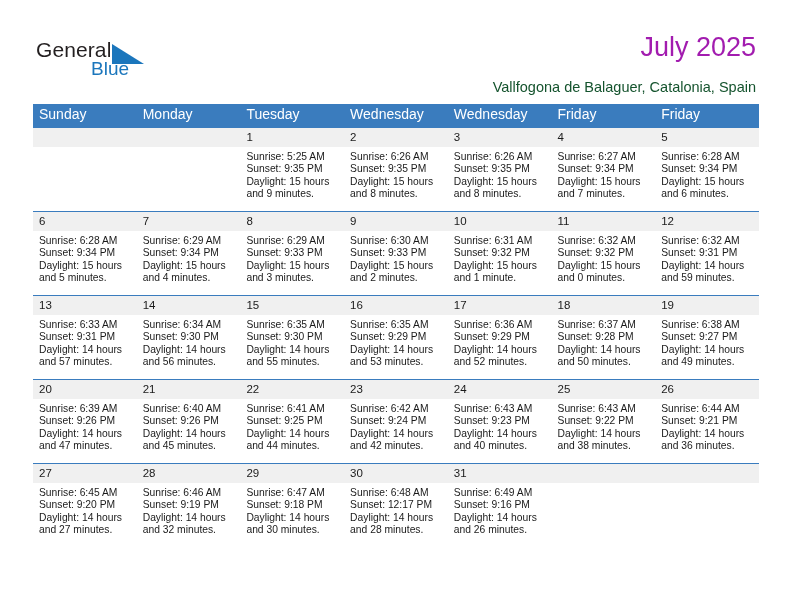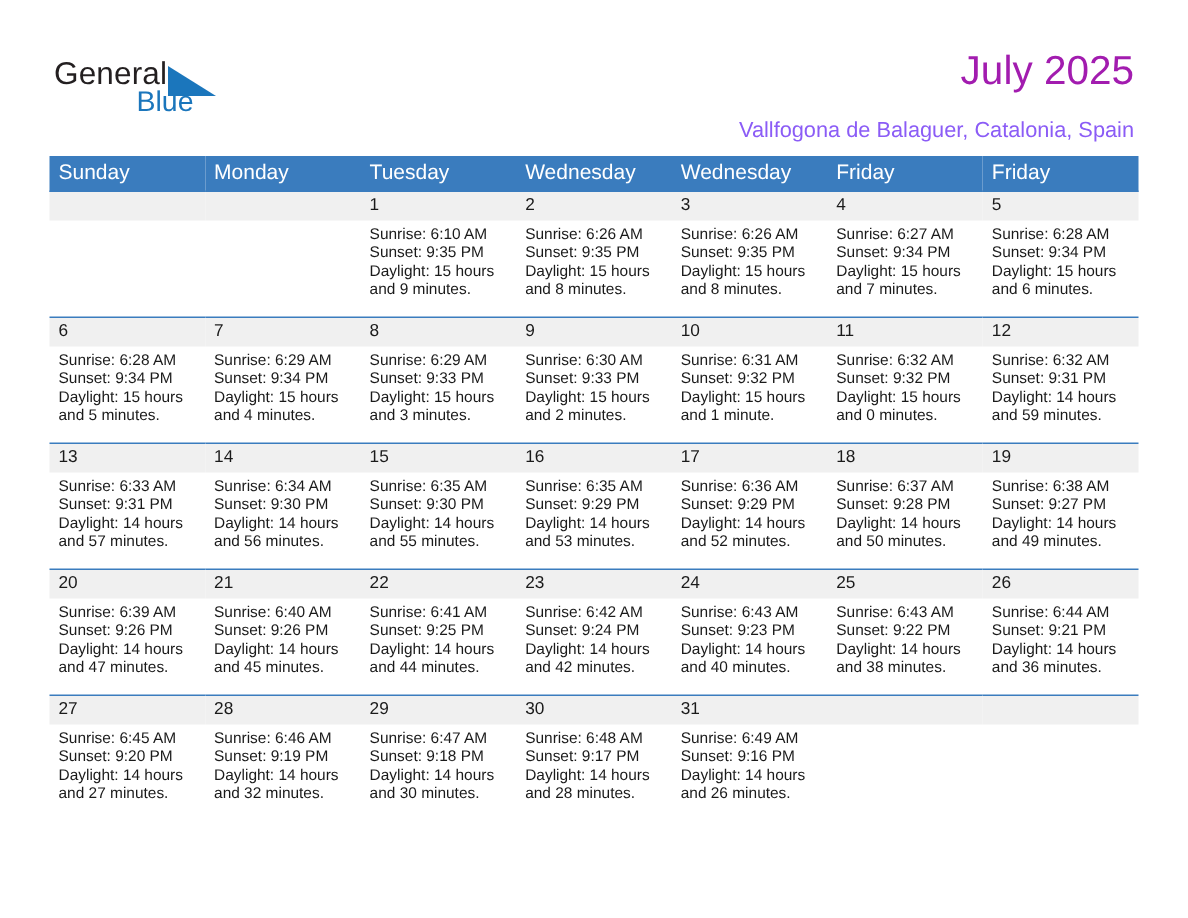--- a/index.html
+++ b/index.html
@@ -71,21 +71,21 @@
     font-size: 27px;
     color: #a21caf;
     text-align: right;
     white-space: nowrap;
   }
   .subtitle {
     position: absolute;
     right: 36px;
     top: 79px;
     font-size: 14.5px;
-    color: #8b5cf6;
+    color: #14532d;
     text-align: right;
     white-space: nowrap;
   }
 
   
   .calendar {
     position: absolute;
     left: 33px;
     top: 104px;
     width: 726px;
@@ -191,21 +191,21 @@
                 <div></div>
                 <div></div>
                 <div></div>
               </div>
             </div>
           </td>
           <td>
             <div class="cell-inner">
               <div class="daynum">1</div>
               <div class="cell-body">
-                <div>Sunrise: 6:10 AM</div>
+                <div>Sunrise: 5:25 AM</div>
                 <div>Sunset: 9:35 PM</div>
                 <div>Daylight: 15 hours</div>
                 <div>and 9 minutes.</div>
               </div>
             </div>
           </td>
           <td>
             <div class="cell-inner">
               <div class="daynum">2</div>
               <div class="cell-body">
@@ -519,21 +519,21 @@
                 <div>Daylight: 14 hours</div>
                 <div>and 30 minutes.</div>
               </div>
             </div>
           </td>
           <td>
             <div class="cell-inner">
               <div class="daynum">30</div>
               <div class="cell-body">
                 <div>Sunrise: 6:48 AM</div>
-                <div>Sunset: 9:17 PM</div>
+                <div>Sunset: 12:17 PM</div>
                 <div>Daylight: 14 hours</div>
                 <div>and 28 minutes.</div>
               </div>
             </div>
           </td>
           <td>
             <div class="cell-inner">
               <div class="daynum">31</div>
               <div class="cell-body">
                 <div>Sunrise: 6:49 AM</div>

